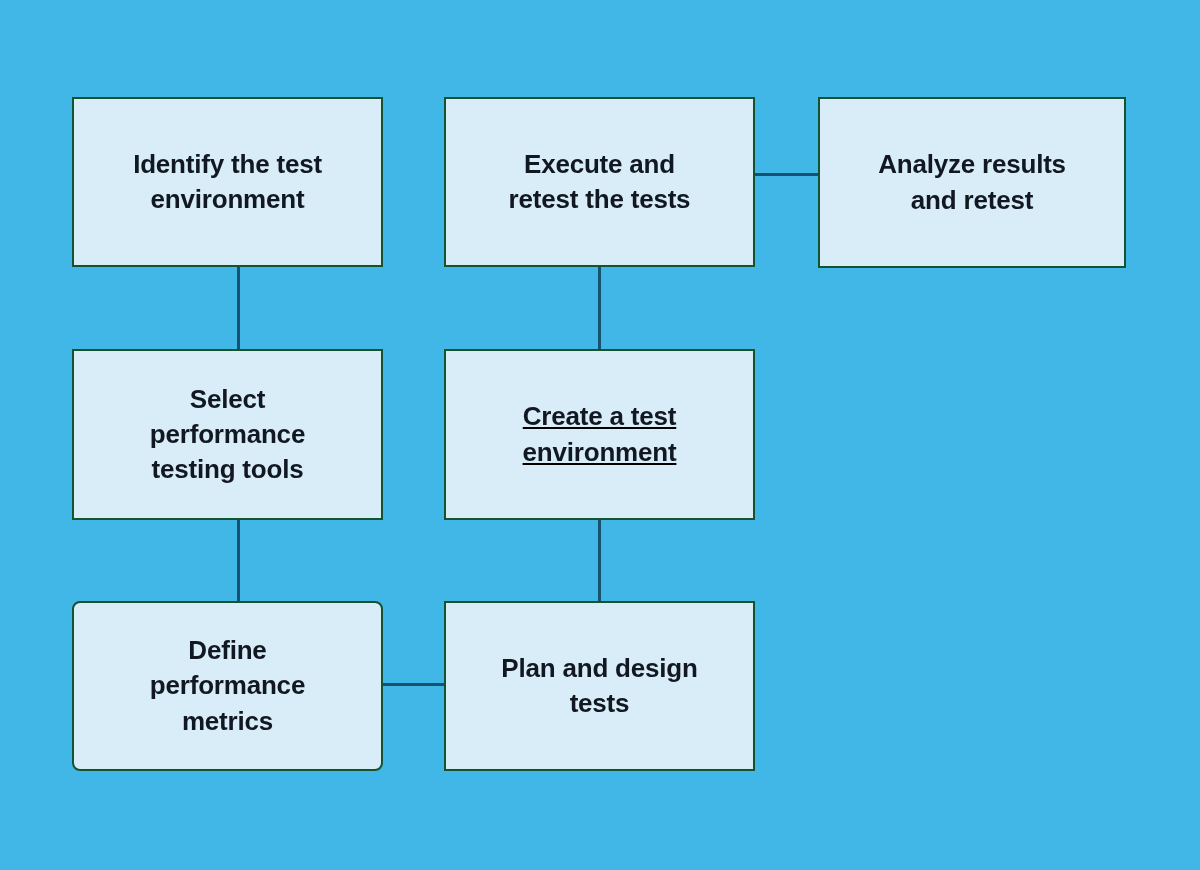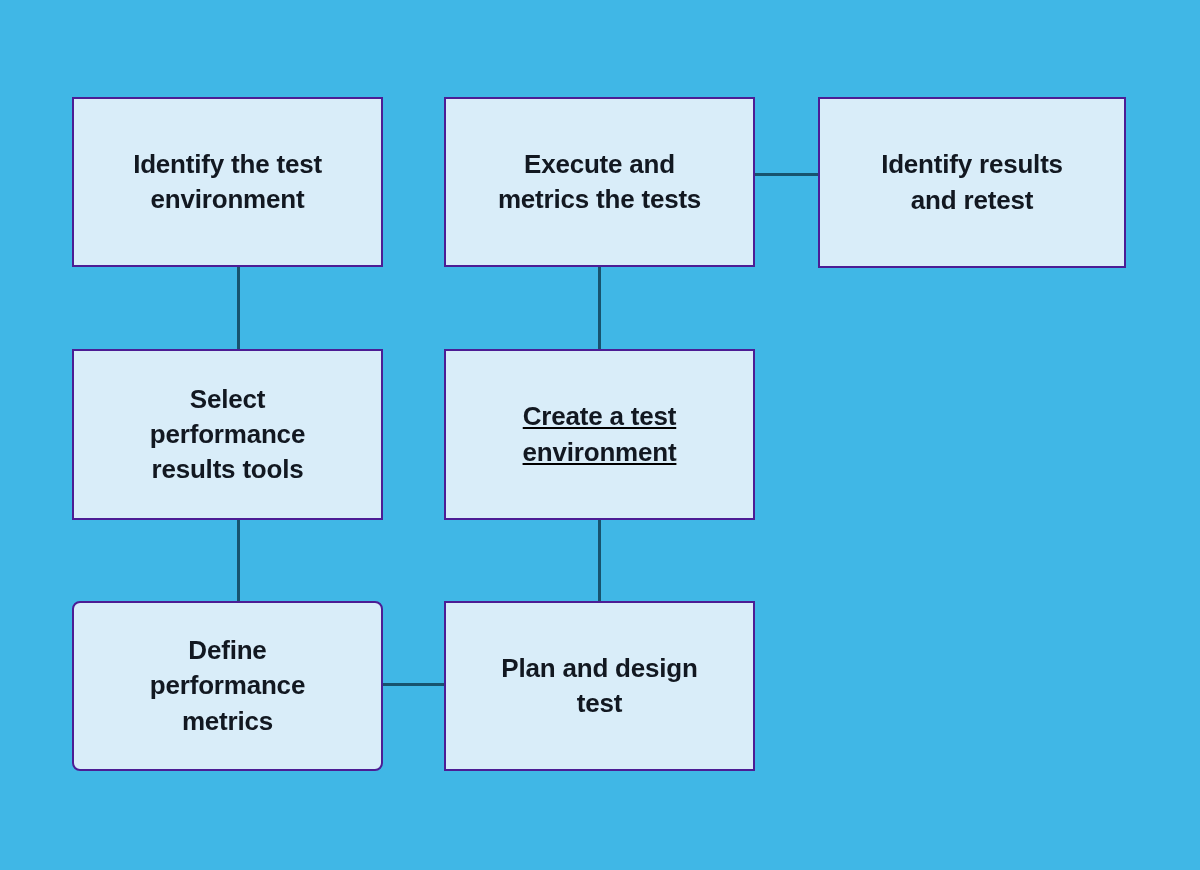--- a/index.html
+++ b/index.html
@@ -10,21 +10,21 @@
   }
   .canvas {
     position: relative;
     width: 1200px; height: 870px;
     background: #40B7E6;
   }
   .node {
     position: absolute;
     box-sizing: border-box;
     background: #D9EDF9;
-    border: 2px solid #4c1d95;
+    border: 2px solid #14532d;
     display: flex;
     align-items: center;
     justify-content: center;
     text-align: center;
     z-index: 2;
   }
   .node-label {
     font-size: 26px;
     font-weight: 700;
     line-height: 1.35;
@@ -59,48 +59,48 @@
 
 <div class="canvas">
 
   <div class="node n1">
     <span class="node-label">Identify the test
 environment</span>
   </div>
 
   <div class="node n2">
     <span class="node-label">Execute and
-metrics the tests</span>
+retest the tests</span>
   </div>
 
   <div class="node n3">
-    <span class="node-label">Identify results
+    <span class="node-label">Analyze results
 and retest</span>
   </div>
 
   <div class="node n4">
     <span class="node-label">Select
 performance
-results tools</span>
+testing tools</span>
   </div>
 
   <div class="node n5">
     <span class="node-label">Create a test
 environment</span>
   </div>
 
   <div class="node n6">
     <span class="node-label">Define
 performance
 metrics</span>
   </div>
 
   <div class="node n7">
     <span class="node-label">Plan and design
-test</span>
+tests</span>
   </div>
 
   <div class="connector c1"></div>
   <div class="connector c2"></div>
   <div class="connector c3"></div>
   <div class="connector c4"></div>
   <div class="connector c5"></div>
   <div class="connector c6"></div>
 
 </div>

